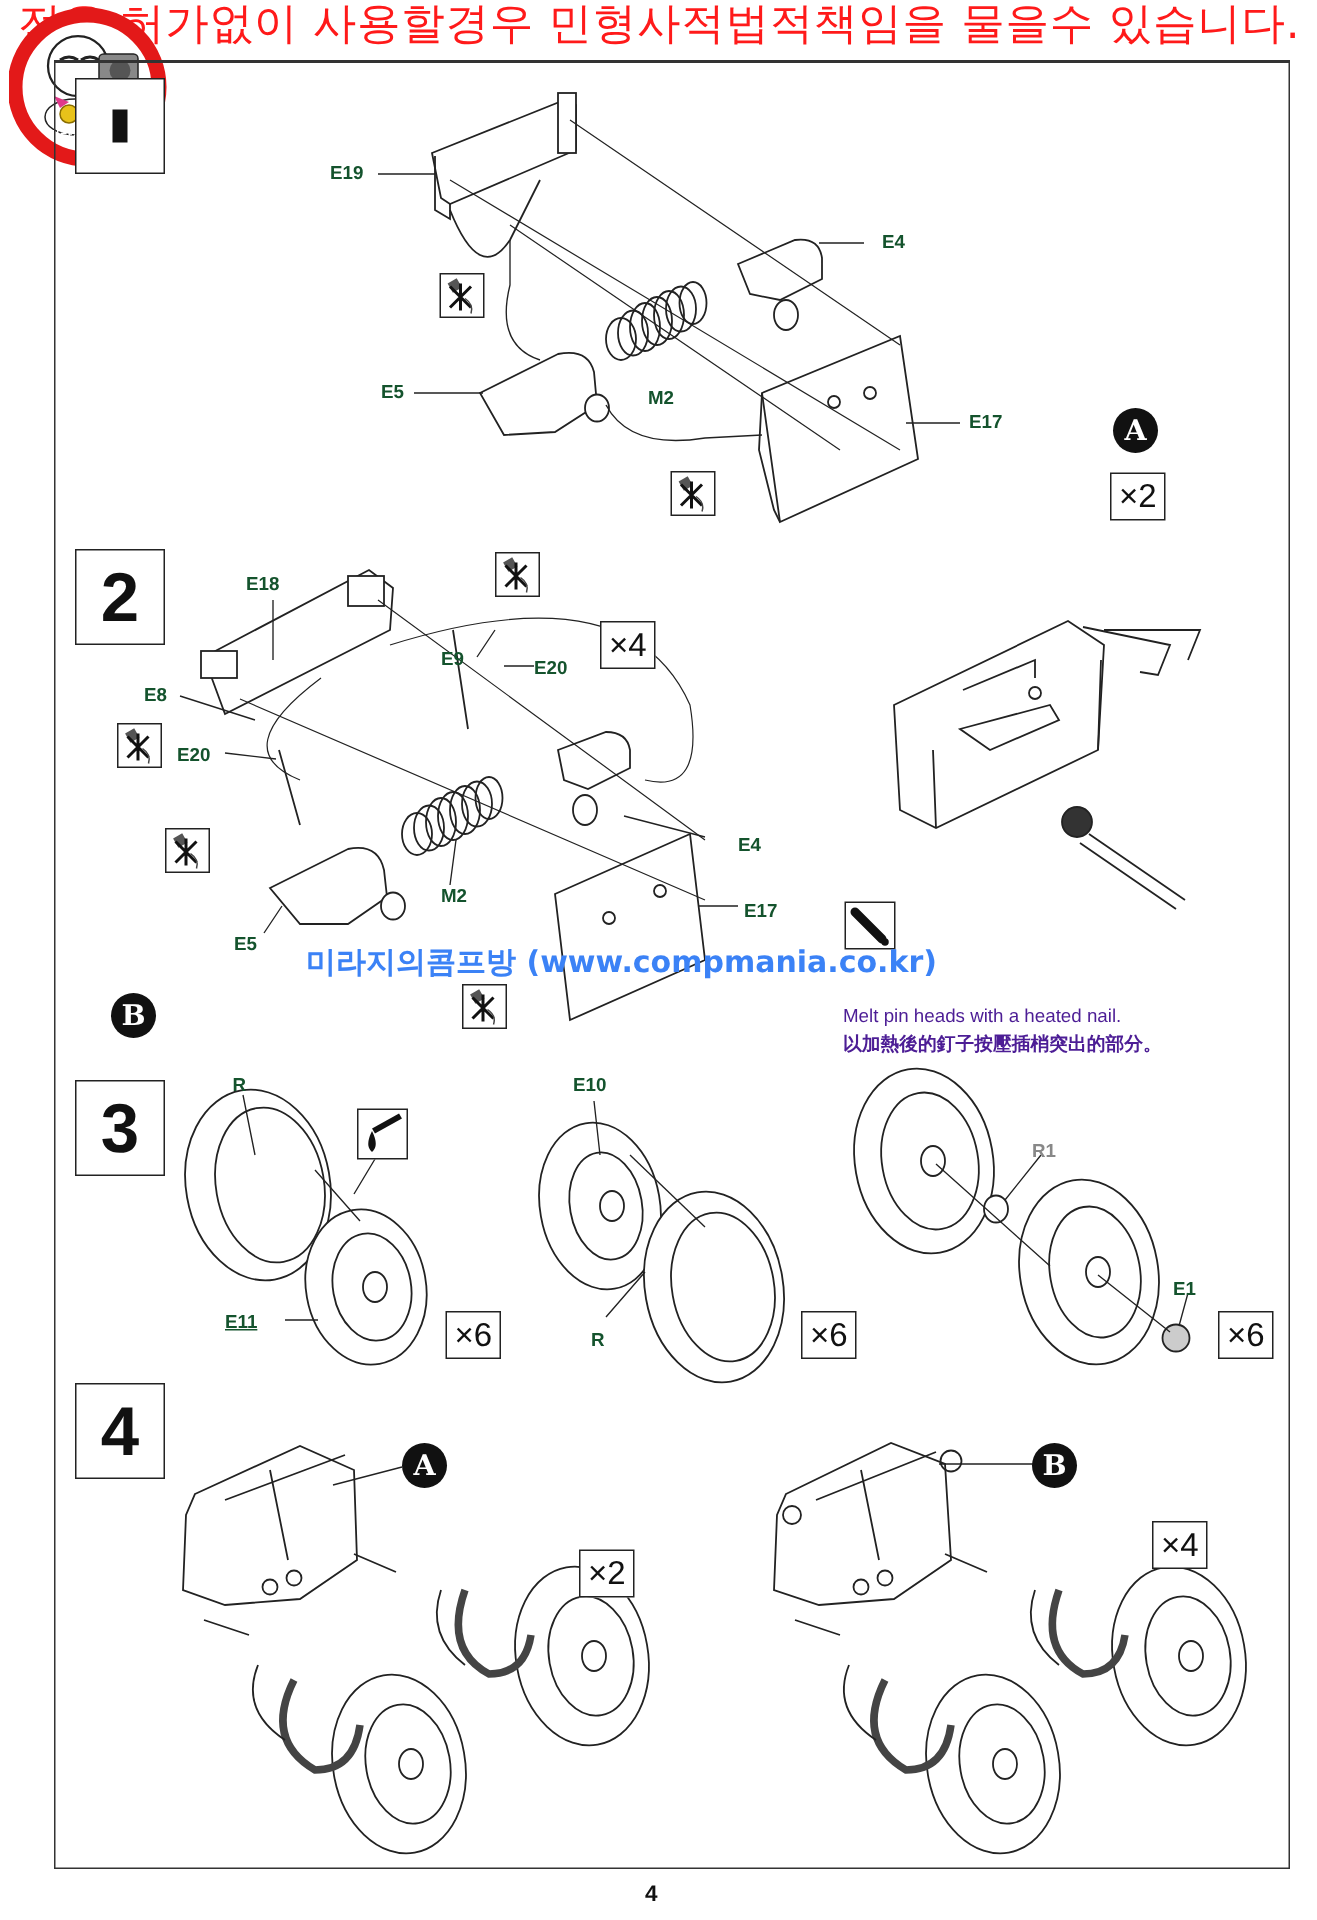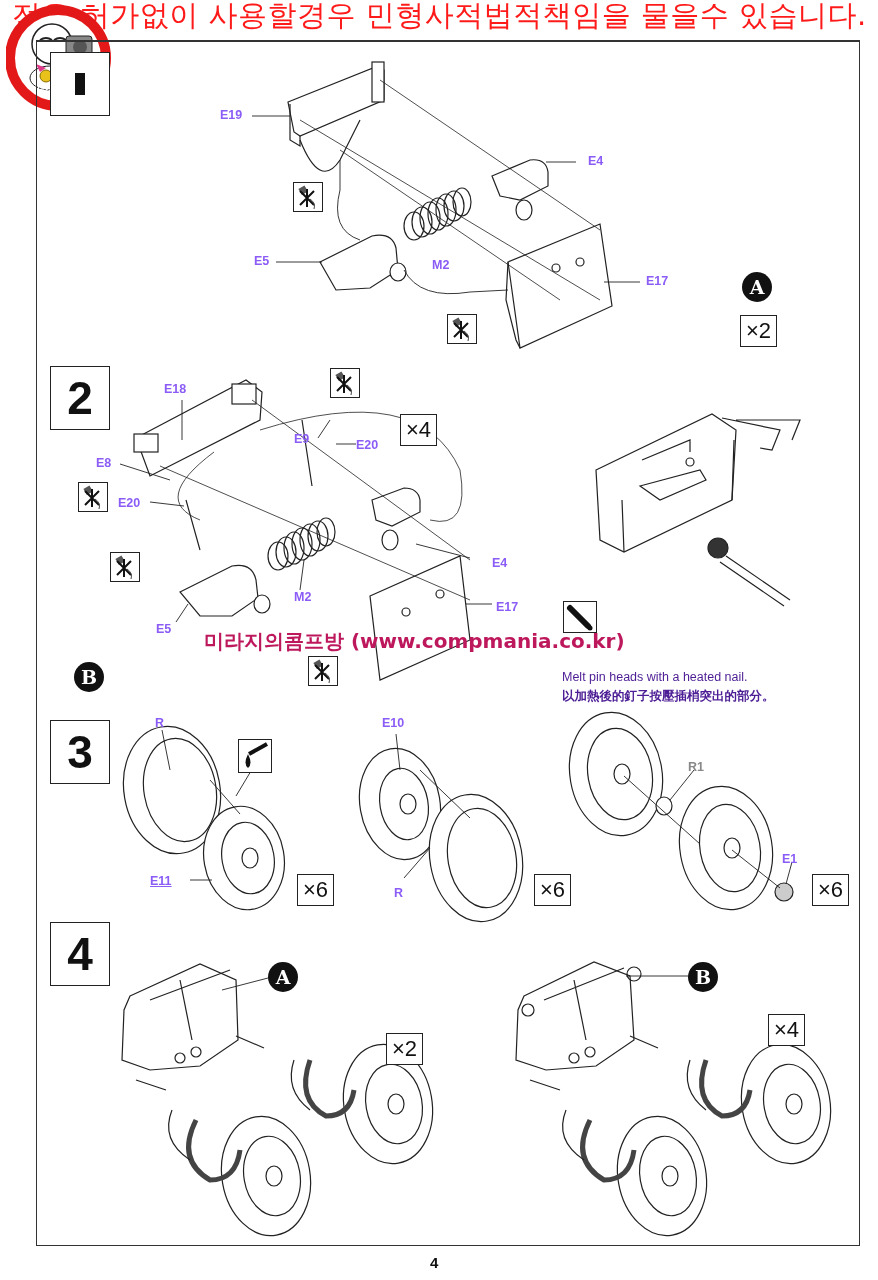--- a/index.html
+++ b/index.html
@@ -4,27 +4,27 @@
 <style>
   html, body { margin:0; padding:0; background:#fff; }
   body { width:878px; height:1280px; position:relative; overflow:hidden;
          font-family:"Liberation Sans", "DejaVu Sans", sans-serif; color:#111; }
   .abs { position:absolute; }
   .warning { left:12px; top:-4px; font-size:29px; color:#ff1a1a; letter-spacing:0.5px;
              font-family:"DejaVu Sans", sans-serif; white-space:nowrap; }
   .frame { left:36px; top:40px; width:824px; height:1206px; border:1.5px solid #333; border-top-width:2.5px; box-sizing:border-box; }
   .step { border:1.5px solid #222; background:#fff; width:58px; height:62px; display:flex;
           align-items:center; justify-content:center; font-weight:bold; font-size:46px; }
-  .lbl { font-weight:bold; font-size:12.5px; color:#8b5cf6; }
+  .lbl { font-weight:bold; font-size:12.5px; color:#14532d; }
   .mult { border:1.3px solid #222; width:35px; height:30px; display:flex; align-items:center; justify-content:center;
           font-size:22px; background:#fff; }
   .circ { width:30px; height:30px; border-radius:50%; background:#111; color:#fff; font-weight:bold;
           font-family:"DejaVu Serif", serif; font-size:19px; display:flex; align-items:center; justify-content:center; }
   .icon-box { border:1.3px solid #222; background:#fff; width:28px; height:28px; }
-  .watermark { left:204px; top:628px; color:#be185d; font-weight:bold; font-size:20px; white-space:nowrap;
+  .watermark { left:204px; top:628px; color:#3b82f6; font-weight:bold; font-size:20px; white-space:nowrap;
                font-family:"DejaVu Sans", sans-serif; }
   .note { font-size:12.5px; color:#4c1d95; white-space:nowrap;margin-top:32px; }
   .pagenum { left:430px; top:1254px; font-weight:bold; font-size:15px; }
   svg.art { position:absolute; left:0; top:0; }
   .logo { left:6px; top:4px; width:112px; height:108px; }
 </style>
 </head>
 <body>
 
 <div class="abs warning">전을 허가없이 사용할경우 민형사적법적책임을 물을수 있습니다.</div>

